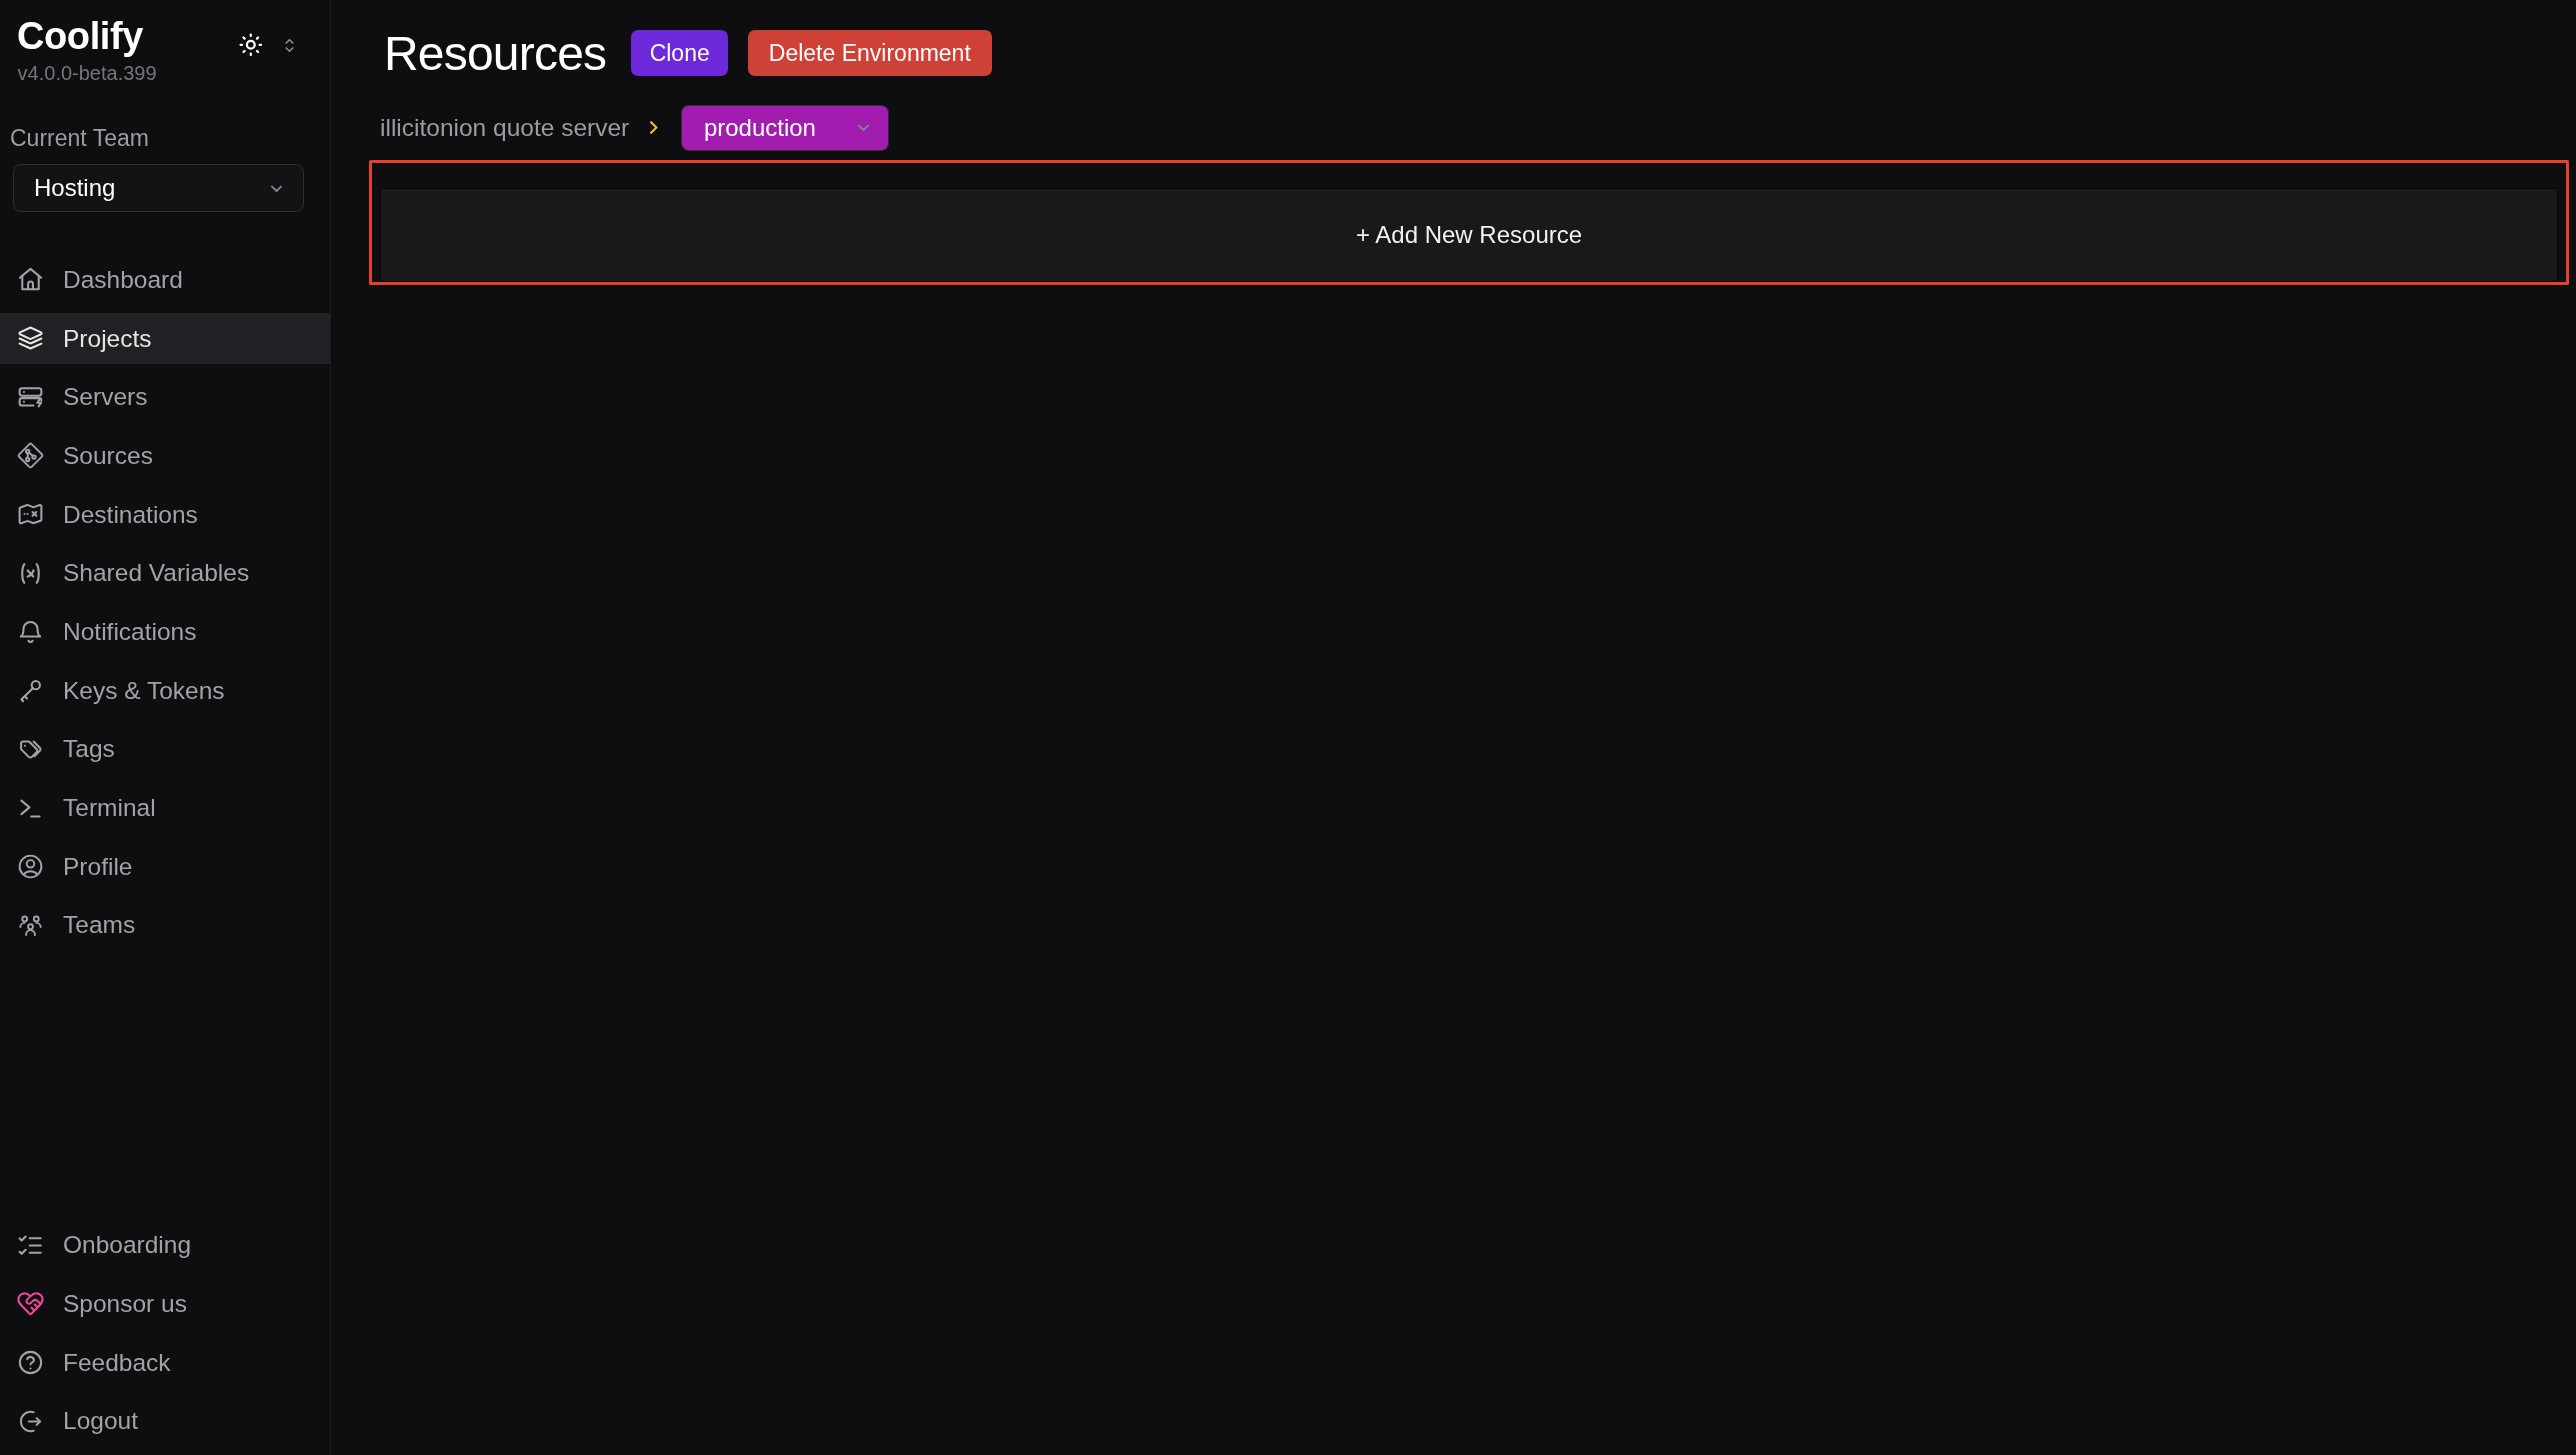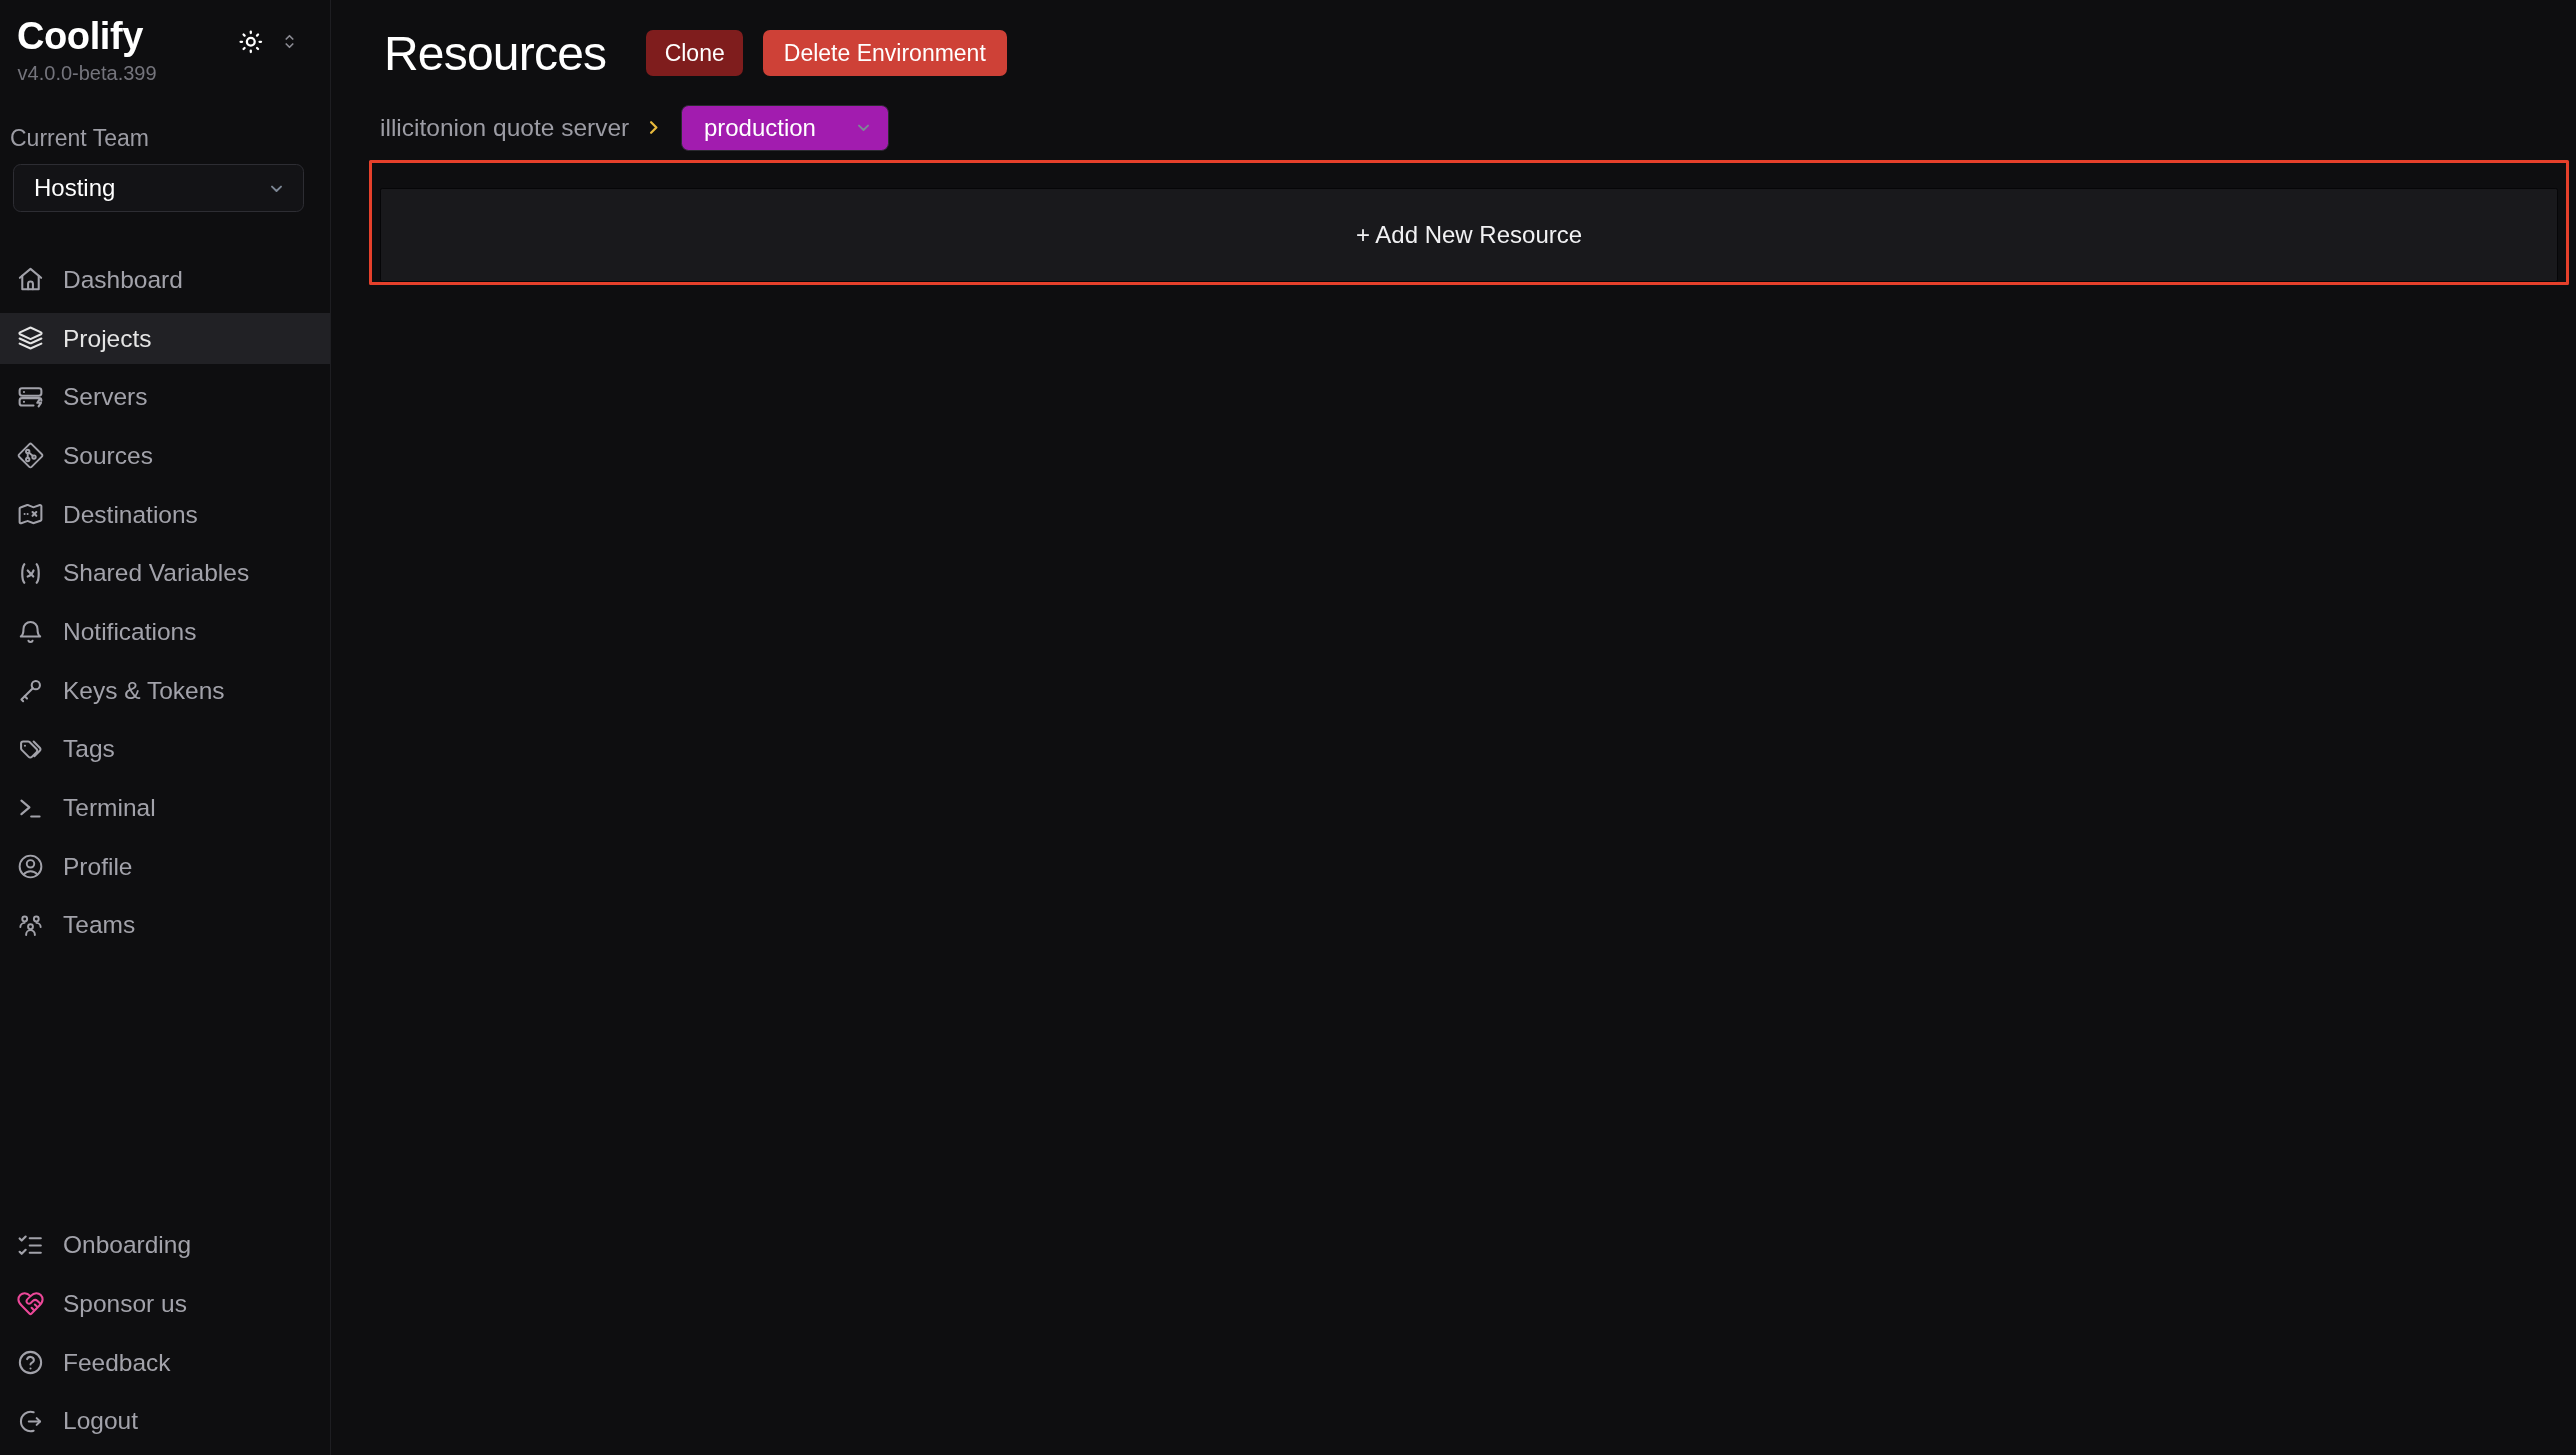--- a/index.html
+++ b/index.html
@@ -9,21 +9,21 @@
     font-family:"Liberation Sans",sans-serif;
     -webkit-font-smoothing:antialiased;
   }
   svg{display:block}
   
   .sidebar{
     position:absolute;left:0;top:0;bottom:0;width:330px;
     border-right:1.5px solid #1e1e22;background:#0e0e10;
     display:flex;flex-direction:column;
   }
-  .logo-row{display:flex;align-items:flex-start;justify-content:space-between;padding:15.3px 29px 0 17px}
+  .logo-row{display:flex;align-items:flex-end;justify-content:space-between;padding:15.3px 29px 0 17px}
   .logo{font-size:38px;font-weight:800;letter-spacing:-0.4px;line-height:1.15}
   .logo-icons{display:flex;align-items:center;gap:13.8px;margin-top:12.3px}
   .icon-sun{width:27.6px;height:27.6px;color:#ffffff;cursor:pointer}
   .icon-updown{width:23px;height:23px;color:#8a8a92;cursor:pointer}
   .icon-sun svg,.icon-updown svg{width:100%;height:100%}
   .version{font-size:20px;color:#74747c;margin:3.1px 0 0 17.6px}
   .team-label{font-size:23px;color:#9c9ca4;margin:40px 0 0 10px}
   .team-select{
     box-sizing:border-box;margin:12.3px 13px 0;width:291px;height:48px;
     border:1.5px solid #2d2d33;border-radius:7.7px;background:#131316;
@@ -42,21 +42,21 @@
   .nav li.active{background:#212125;color:#e5e5e5}
   .nav.bottom{margin:auto 0 1.5px}
   
   .main{position:absolute;left:332px;top:0;right:0;bottom:0;padding:21.5px 18.4px 0 48px}
   .header-row{display:flex;align-items:center;gap:20px}
   .page-title{margin:4px;font-size:48px;font-weight:400;letter-spacing:-0.8px}
   .btn{
     height:46px;border:none;border-radius:6.9px;display:inline-flex;align-items:center;
     font-size:23px;color:#fff;font-family:inherit;cursor:pointer;white-space:nowrap;
   }
-  .btn-clone{background:#7f1d1d;padding:0 18.4px;margin-left:16px}
+  .btn-clone{background:#6d28d9;padding:0 18.4px;margin-left:1px}
   .btn-delete{background:#ce4137;padding:0 20.7px}
   .breadcrumb{display:flex;align-items:center;margin-top:20px;font-size:24.5px;color:#9c9ca4;height:46px}
   .crumb-project{cursor:pointer}
   .crumb-sep{width:23px;height:23px;color:#e7b93c;margin:0 9.2px 0 12.3px;flex:none}
   .crumb-sep svg{width:100%;height:100%}
   .env-select{
     box-sizing:border-box;margin-left:7.7px;min-width:208px;height:46px;
     border:1.5px solid #2a2a30;border-radius:7.7px;background:#a21caf;
     display:flex;align-items:center;justify-content:space-between;gap:34px;
     padding:0 13.8px 0 21.5px;font-size:24px;color:#fff;cursor:pointer;

